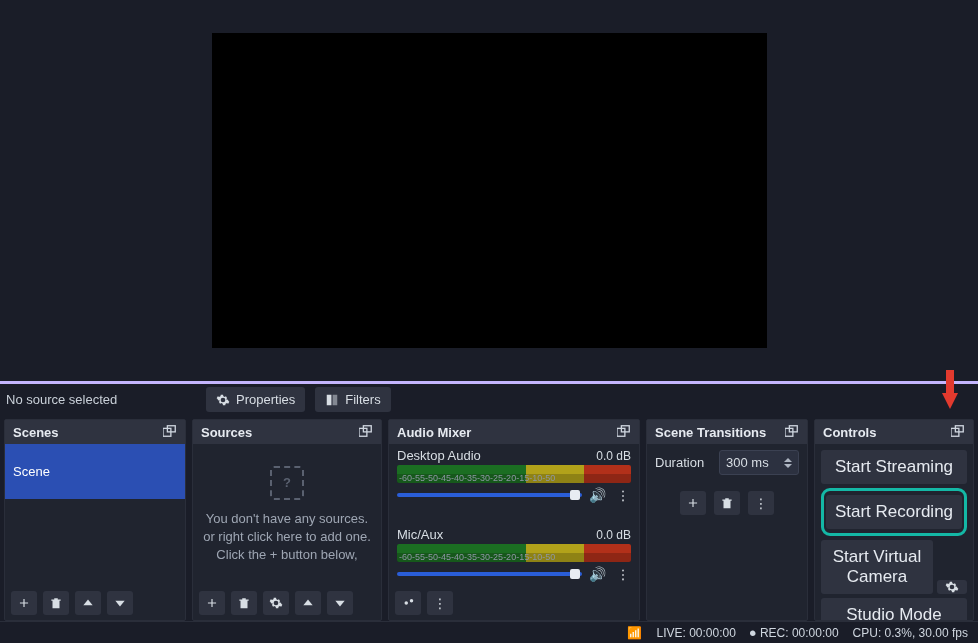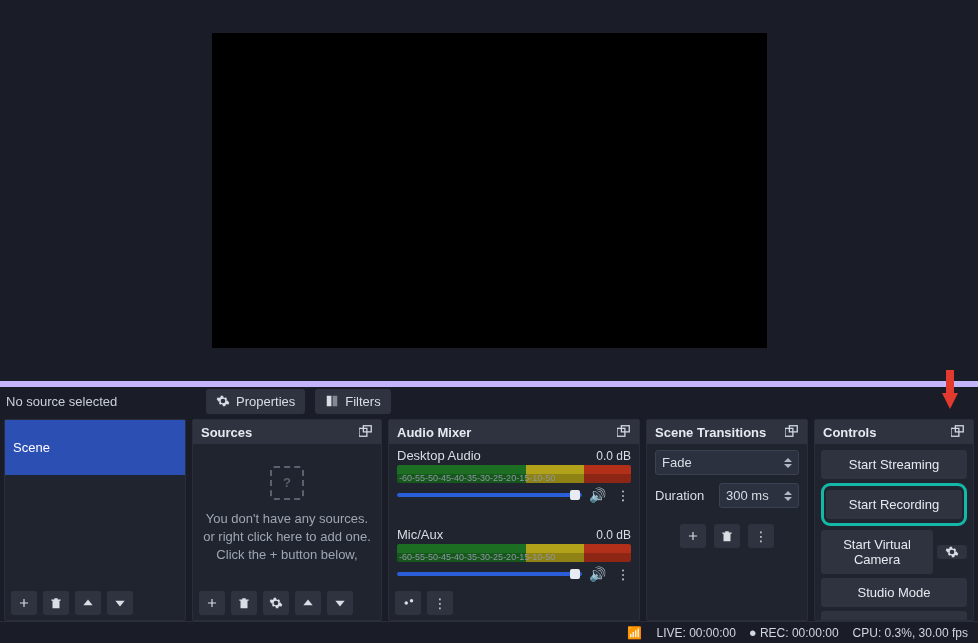--- a/index.html
+++ b/index.html
@@ -27,21 +27,21 @@
     width: 555px;
     height: 315px;
   }
   .toolbar-row {
     display: flex;
     align-items: center;
     gap: 10px;
     padding: 0 6px;
     height: 34px;
     background: #1a1d28;
-    border-top: 6px solid #c4b5fd;
+    border-top: 3px solid #c4b5fd;
   }
   .no-source {
     flex: 0 0 190px;
     color: #c9d0d8;
   }
   .tb-btn {
     display: inline-flex;
     align-items: center;
     gap: 6px;
     background: #2f3340;
@@ -193,23 +193,23 @@
   .spin .dn { border-top:4px solid #aeb6c2;}
   .trans-row { display:flex; align-items:center; gap:6px; margin-top:0; }
   .trans-row .lbl { flex:0 0 58px; color:#d8dee4; }
   .trans-icons { display:flex; gap:8px; margin-top:8px; justify-content:center; }
 
   
   .controls-body { padding: 6px 6px; gap:4px; display:flex; flex-direction:column; }
   .ctrl-btn {
     background:#2f3340; border:none; color:#e6eaf0;
     padding:7px 6px; border-radius:3px; text-align:center; cursor:pointer;
-    font-size:13px;
-  }
-  .ctrl-row { display:flex; gap:4px; align-items:center; }
+    font-size:17px;
+  }
+  .ctrl-row { display:flex; gap:4px; align-items:flex-end; }
   .ctrl-row .ctrl-btn { flex:1; }
   .ctrl-settings-icon {
     width:30px; display:flex; align-items:center; justify-content:center;
     background:#2f3340; border-radius:3px; cursor:pointer;
   }
   .highlight-rec {
     border: 3px solid #14b8a6;
     border-radius: 9px;
     padding: 4px 2px;
   }
@@ -270,20 +270,29 @@
           <rect x="13" y="3" width="8" height="18" fill-opacity="0.5"></rect>
         </svg>
     </span>
     <span>Filters</span>
   </button>
 </div>
 
 <div class="docks">
 
   <div class="dock dock-scenes">
+    <div class="dock-head">
+      <span>Scenes</span>
+      <span>
+        <svg class="popout-icon" viewBox="0 0 16 12">
+            <rect x="0" y="3" width="9" height="9" fill="none" stroke="currentColor" stroke-width="1.5"></rect>
+            <rect x="5" y="0" width="9" height="7" fill="none" stroke="currentColor" stroke-width="1.5"></rect>
+          </svg>
+      </span>
+    </div>
     <div class="dock-body">
       <div class="scene-row selected">Scene</div>
     </div>
     <div class="dock-foot">
       <button class="iconbtn">
           <svg class="ic" viewBox="0 0 24 24">
             <path d="M11 5h2v14h-2zM5 11h14v2H5z"></path>
           </svg>
         </button>
       <button class="iconbtn">
@@ -441,27 +450,20 @@
     <div class="dock-head">
       <span>Scene Transitions</span>
       <span>
         <svg class="popout-icon" viewBox="0 0 16 12">
             <rect x="0" y="3" width="9" height="9" fill="none" stroke="currentColor" stroke-width="1.5"></rect>
             <rect x="5" y="0" width="9" height="7" fill="none" stroke="currentColor" stroke-width="1.5"></rect>
           </svg>
       </span>
     </div>
     <div class="dock-body trans-body">
-      <div class="select-like">
-        <span>Fade</span>
-        <span class="spin">
-            <span class="tri up"></span>
-            <span class="tri dn"></span>
-          </span>
-      </div>
       <div class="trans-row">
         <span class="lbl">Duration</span>
         <div class="select-like" style="flex:1">
           <span>300 ms</span>
           <span class="spin">
               <span class="tri up"></span>
               <span class="tri dn"></span>
             </span>
         </div>
       </div>

